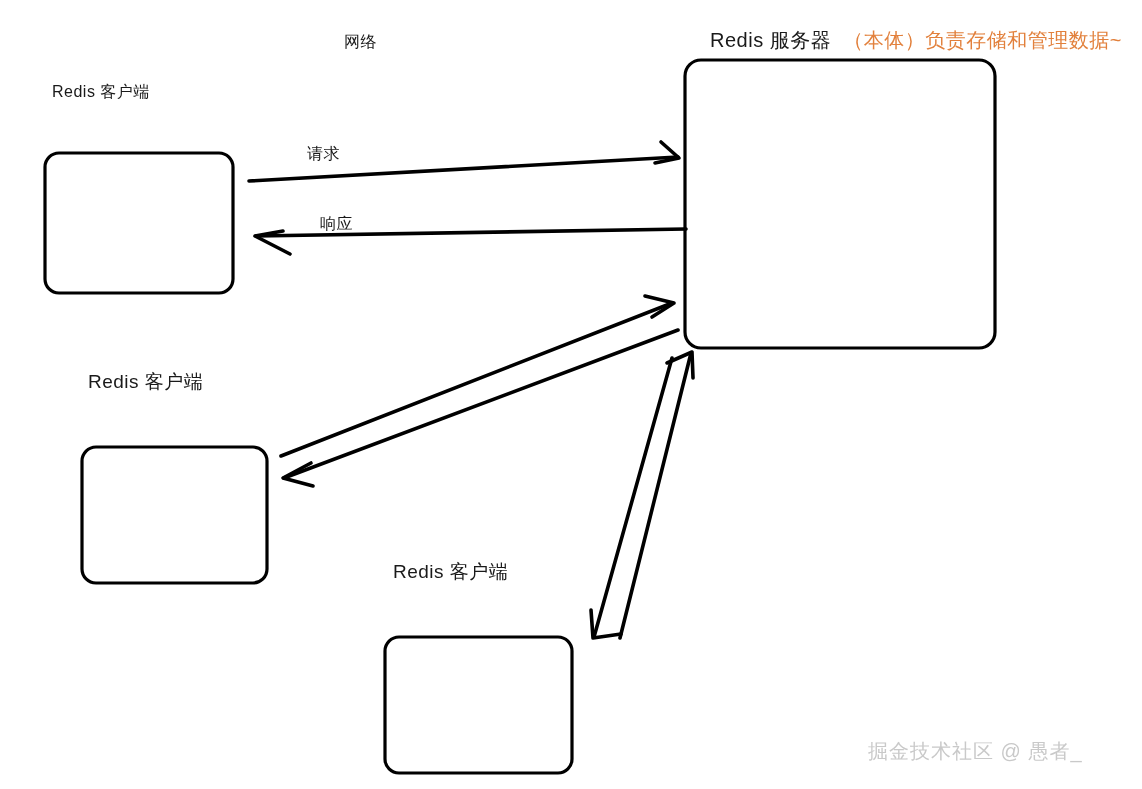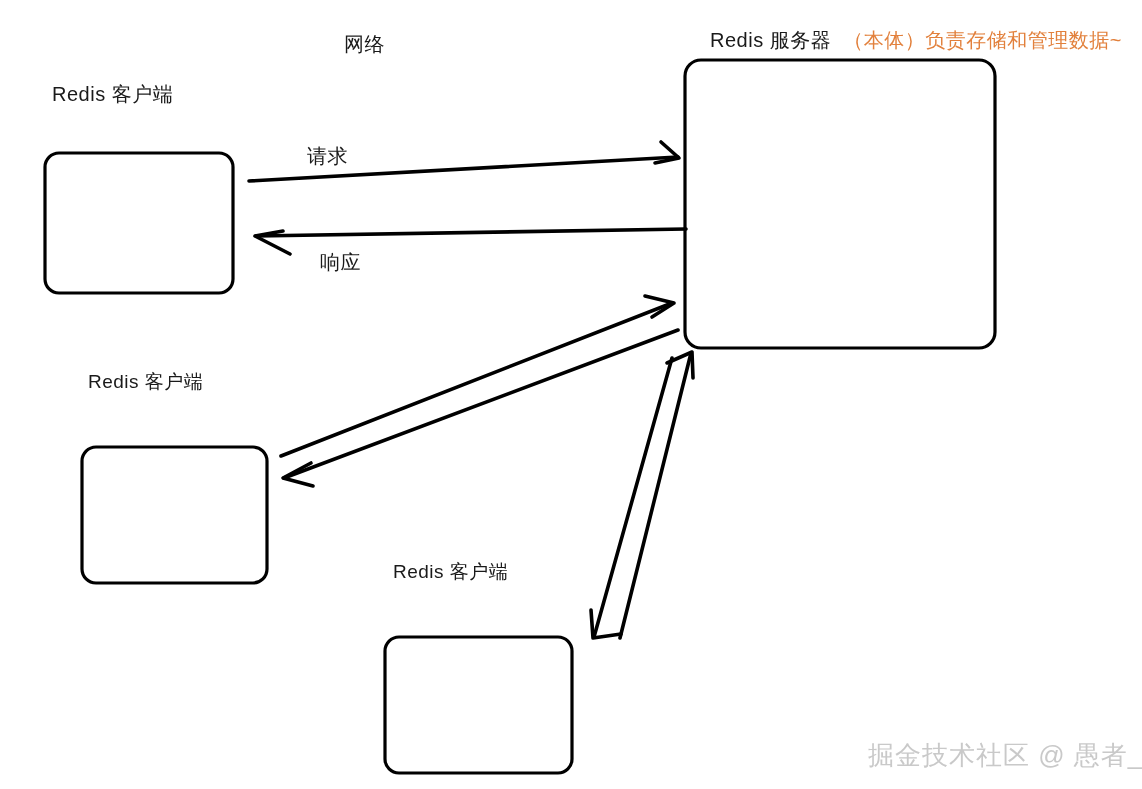--- a/index.html
+++ b/index.html
@@ -21,21 +21,21 @@
     left: 0;
     top: 0;
     width: 1142px;
     height: 789px;
   }
   .label {
     position: absolute;
     white-space: nowrap;
     color: #1a1a1a;
     font-family: "Liberation Sans", "DejaVu Sans", sans-serif;
-    font-size: 20px;
+    font-size: 16px;
     line-height: 1;
     letter-spacing: 0.5px;
   }
   .label-sm {
     font-size: 19px;
   }
   #server-title {
     left: 710px;
     top: 30px;
     font-size: 20px;
@@ -45,27 +45,27 @@
     margin-left: 12px;
   }
   #network-label {
     left: 344px;
     top: 34px;
   }
   #client1-label { left: 52px;  top: 84px; }
   #client2-label { left: 88px;  top: 372px; }
   #client3-label { left: 393px; top: 562px; }
   #request-label  { left: 307px; top: 146px; }
-  #response-label { left: 320px; top: 216px; margin-top: 36px; }
+  #response-label { left: 320px; top: 216px; }
   #watermark {
     position: absolute;
     left: 868px;
     top: 738px;
     color: #c9c9c9;
-    font-size: 26px;
+    font-size: 20px;
     font-family: "Liberation Sans", "DejaVu Sans", sans-serif;
     white-space: nowrap;
     letter-spacing: 1px;
   }
 </style>
 </head>
 <body>
 
 <div id="canvas">
 

